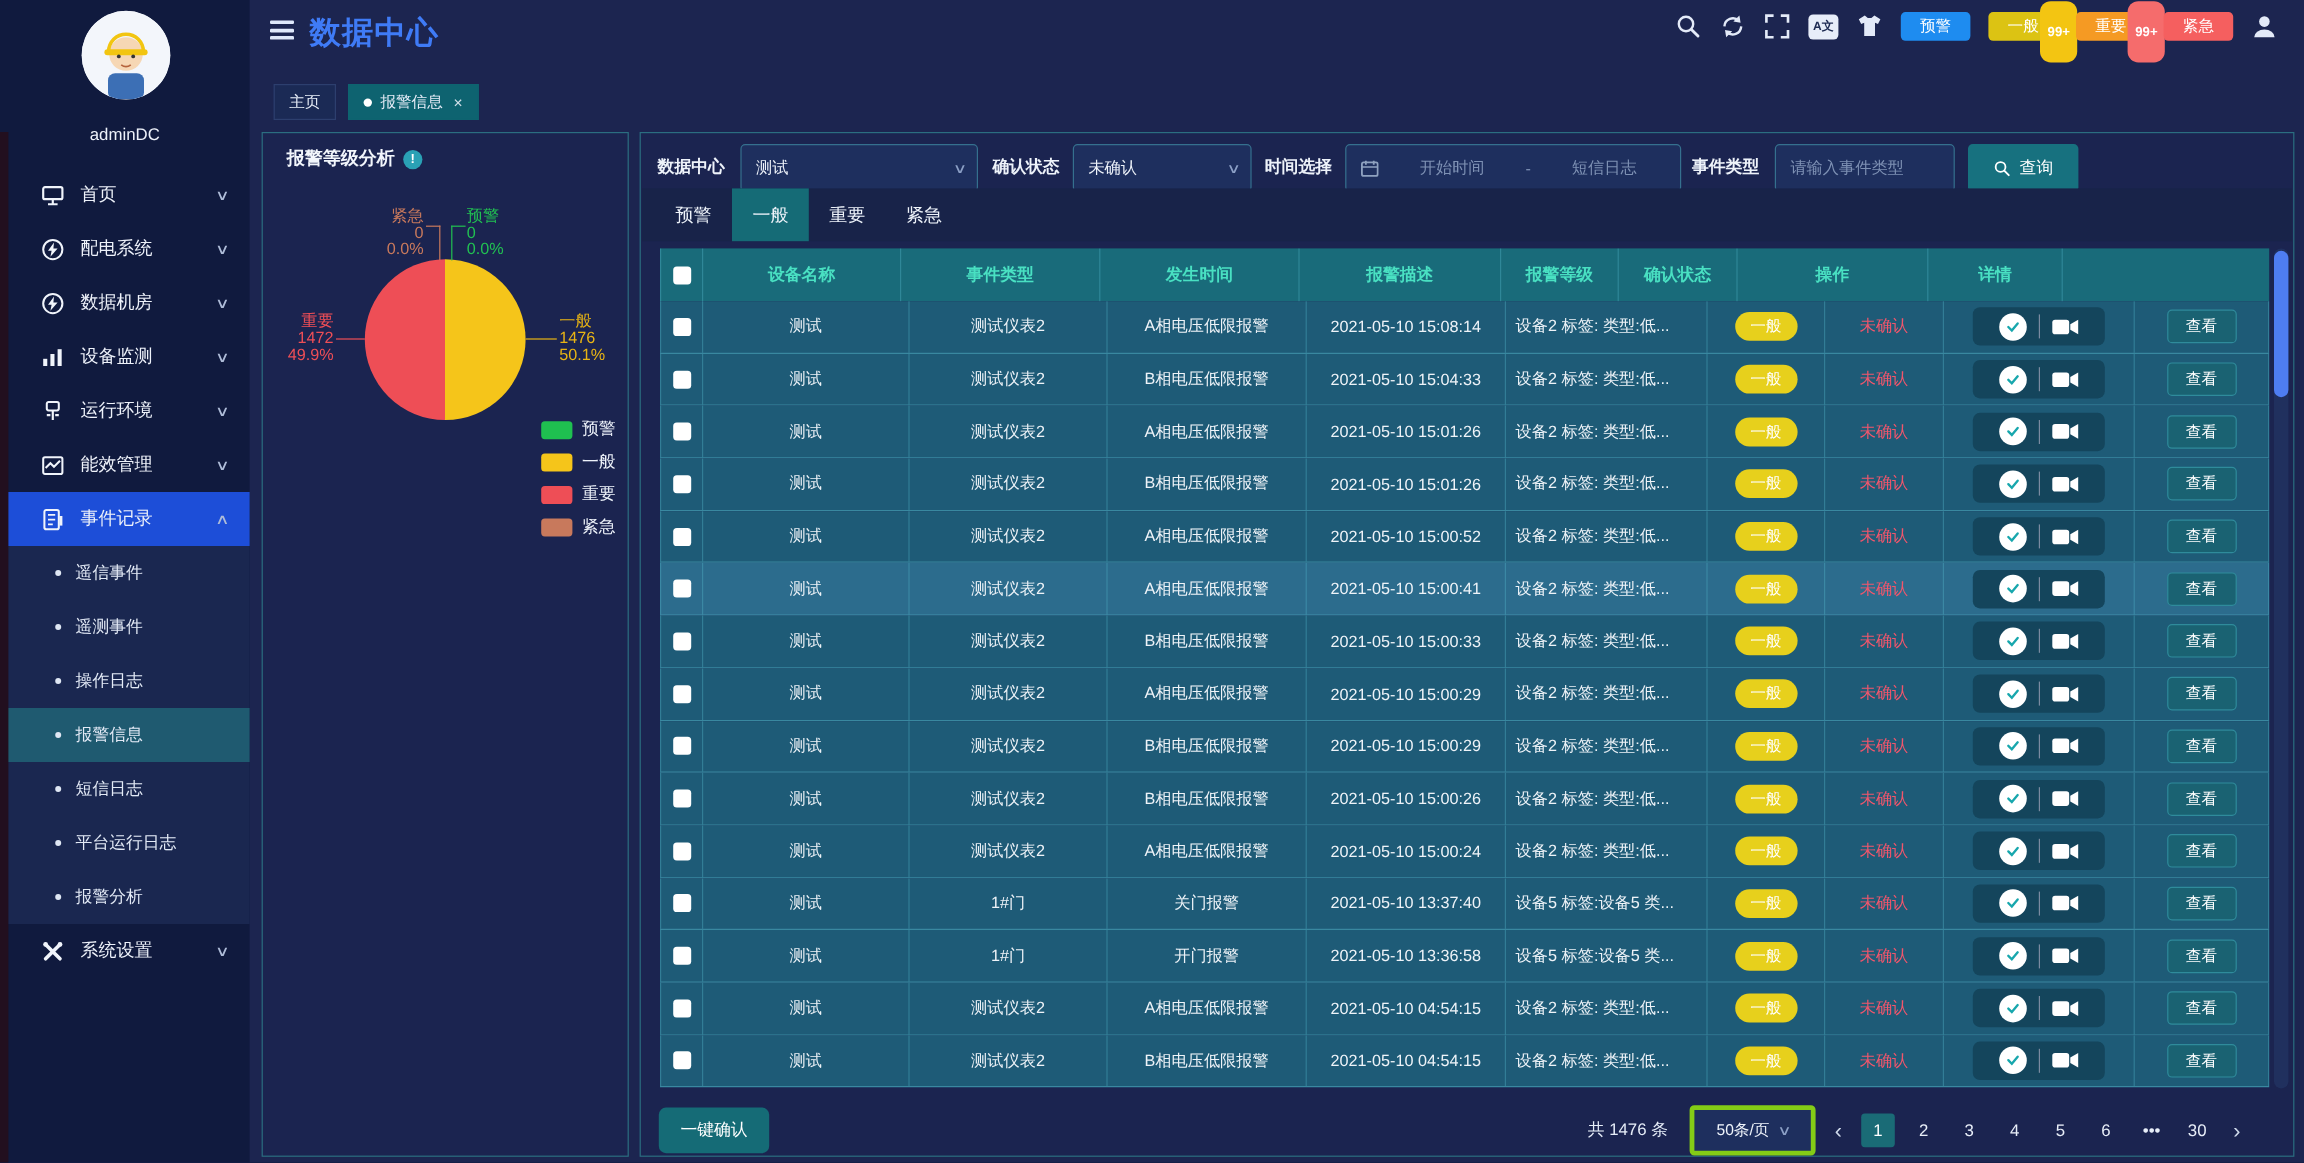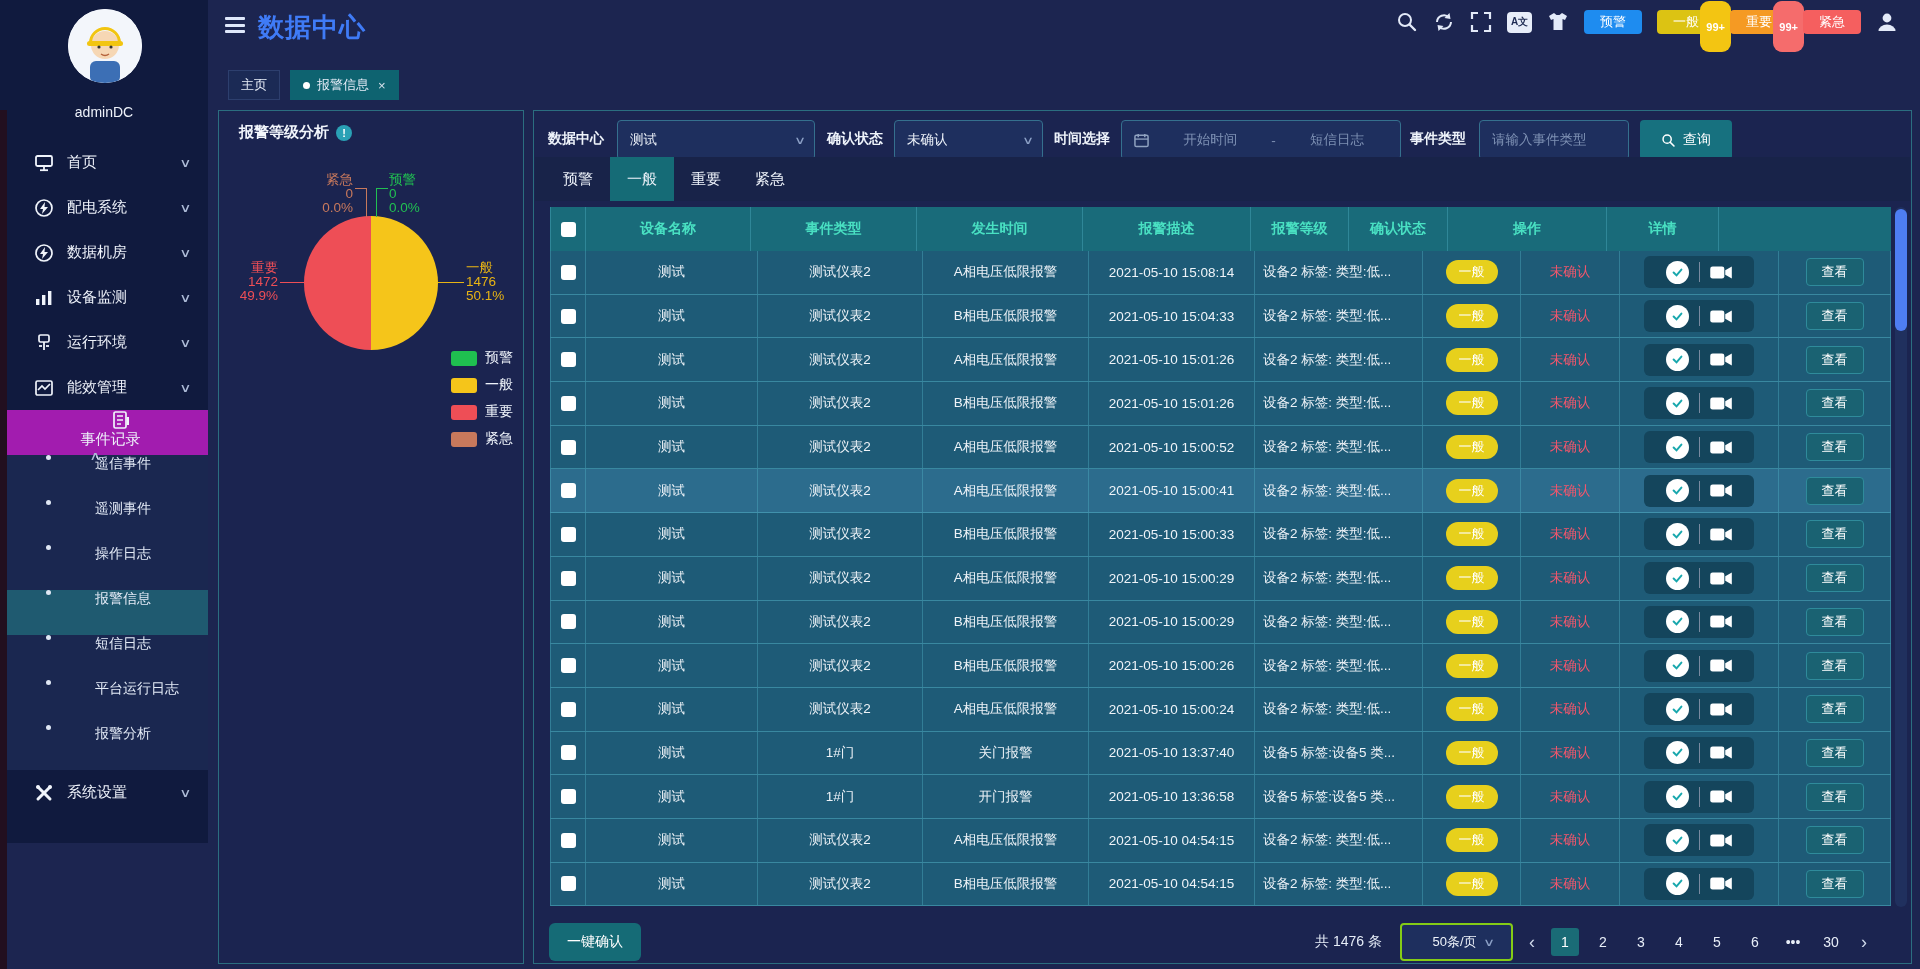--- a/index.html
+++ b/index.html
@@ -1,30 +1,30 @@
 <!DOCTYPE html>
 <html><head>
 <meta charset="utf-8">
 <style>
   html,body{margin:0;padding:0;background:#10183a;}
   body{font-family:"Liberation Sans","DejaVu Sans",sans-serif;}
   #app{position:relative;width:1920px;height:969px;background:#1c2550;overflow:hidden;color:#e8eef8;}
 
   
-  #sidebar{position:absolute;left:0;top:0;width:208px;height:843px;background:#101a3e;}
+  #sidebar{position:absolute;left:0;top:0;width:208px;height:969px;background:#101a3e;}
   #left-edge{position:absolute;left:0;top:110px;width:7px;height:859px;background:#220f1f;}
   #avatar{position:absolute;left:68px;top:9px;width:74px;height:74px;border-radius:50%;background:#f3f6fb;overflow:hidden;}
   #username{position:absolute;left:0;top:104px;width:208px;text-align:center;font-size:14px;color:#eef2fa;}
   .menu-item{position:absolute;left:0;width:208px;height:45px;display:flex;align-items:center;cursor:pointer;}
   .menu-item .mi-icon{width:20px;height:20px;margin-left:34px;color:#f0f4fb;flex:none;}
   .menu-item .mi-label{margin-left:13px;font-size:15px;color:#eef2fa;flex:1;}
   .menu-item .chev{margin-right:18px;color:#aebcd8;font-size:12px;transform:scaleX(1.4);}
   #event-group{position:absolute;left:0;top:410px;width:208px;height:360px;background:#1a2750;}
-  .menu-item.group-head{background:#a21caf;flex-direction:column;}
-  .submenu-item{position:absolute;left:0;width:208px;height:45px;display:flex;align-items:flex-start;cursor:pointer;gap:32px;}
+  .menu-item.group-head{background:#1d4ed8;}
+  .submenu-item{position:absolute;left:0;width:208px;height:45px;display:flex;align-items:center;cursor:pointer;}
   .submenu-item .dot{margin-left:46px;margin-right:12px;width:5px;height:5px;border-radius:50%;background:#dfe7f4;}
   .submenu-item .sm-label{font-size:14px;color:#e3eaf6;}
   .submenu-item.active{background:#1f5a70;}
 
   
   #hamburger{position:absolute;left:225px;top:17px;width:20px;height:16px;display:flex;flex-direction:column;justify-content:space-between;cursor:pointer;}
   #hamburger span{display:block;height:3px;background:#dfe8fb;border-radius:1px;}
   #page-title{position:absolute;left:258px;top:10px;font-size:26px;font-weight:bold;color:#3f7bf6;letter-spacing:1px;}
   #top-icons{position:absolute;right:22px;top:8px;height:28px;display:flex;align-items:center;gap:15px;}
   .tool-icon{width:22px;height:22px;color:#e3eaf8;cursor:pointer;flex:none;}
@@ -106,21 +106,21 @@
   .view-btn{width:58px;height:28px;background:#1a6272;border:1px solid #2f8b9b;border-radius:4px;color:#fff;font-size:13px;cursor:pointer;}
 
   
   #vscroll{position:absolute;left:1361px;top:96px;width:12px;height:700px;background:#20305e;border-radius:6px;}
   #vthumb{position:absolute;left:0;top:2px;width:12px;height:122px;background:#4e7df2;border-radius:6px;cursor:pointer;}
 
   
   #confirm-all{position:absolute;left:15px;top:812px;width:92px;height:38px;background:#156b76;border:none;border-radius:6px;color:#fff;font-size:14px;cursor:pointer;}
   #pager{position:absolute;right:40px;top:812px;height:38px;display:flex;align-items:center;gap:12px;}
   #total-count{font-size:14px;color:#e6edf8;margin-right:6px;}
-  #page-size{width:97px;height:34px;background:#1e2f5e;border:2px solid #84cc16;border-radius:4px;display:flex;align-items:center;justify-content:center;gap:8px;font-size:13px;color:#eef3fa;cursor:pointer;padding-left:12px;}
+  #page-size{width:97px;height:34px;background:#1e2f5e;border:4px solid #84cc16;border-radius:4px;display:flex;align-items:center;justify-content:center;gap:8px;font-size:13px;color:#eef3fa;cursor:pointer;}
   .pg-arrow{color:#cfd9ea;font-size:18px;cursor:pointer;padding:0 4px;}
   .pg-num{min-width:28px;height:28px;display:flex;align-items:center;justify-content:center;font-size:14px;color:#e8eef8;cursor:pointer;border-radius:3px;}
   .pg-num.active{background:#1a6b76;color:#fff;}
 
   
   #watermark{position:absolute;left:1628px;top:866px;color:rgba(170,180,195,.6);z-index:60;pointer-events:none;}
   #watermark .w1{font-size:20px;}
   #watermark .w2{font-size:13px;margin-top:6px;}
 
   svg{display:block;}

